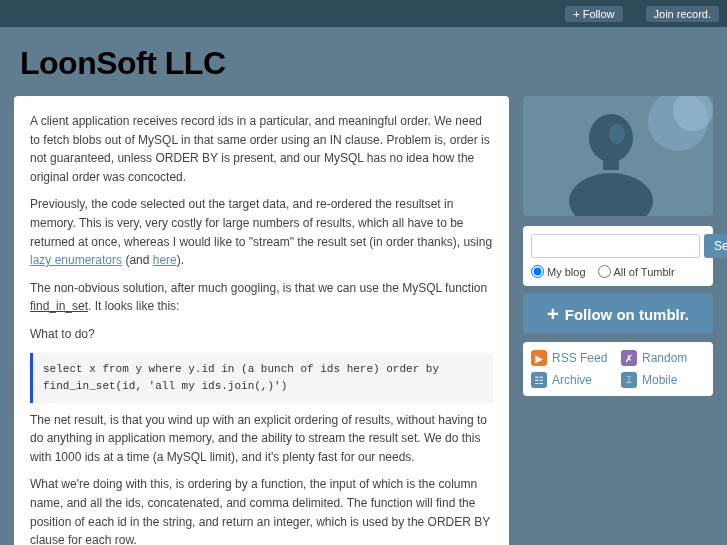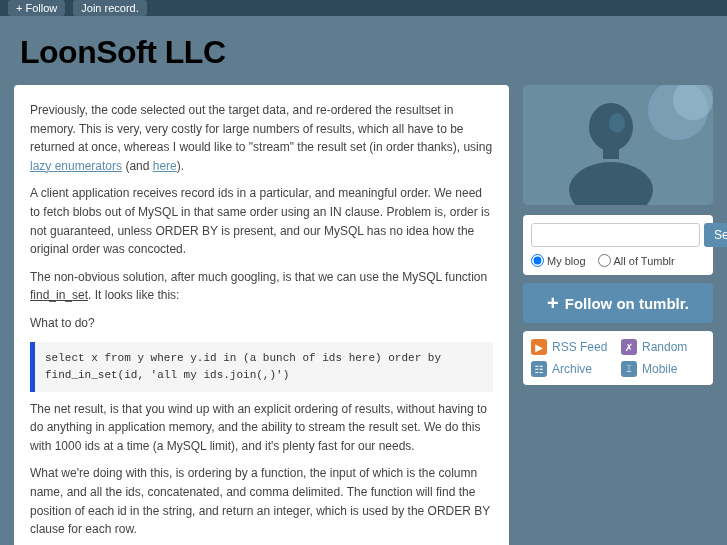--- a/index.html
+++ b/index.html
@@ -8,26 +8,26 @@
       font-size: 13px;
       background-color: #5f7d8e;
       width: 727px;
       min-height: 545px;
       position: relative;
     }
 
     
     .top-bar {
       background-color: #2e4a5a;
-      height: 16px;
-      display: flex;
-      justify-content: flex-start;
+      height: 27px;
+      display: flex;
+      justify-content: flex-end;
       align-items: center;
       padding: 0 8px;
-      gap: 8px;
+      gap: 23px;
     }
     .top-bar-btn {
       background-color: #4a6678;
       color: #fff;
       font-size: 11px;
       border: none;
       border-radius: 3px;
       padding: 2px 8px;
       cursor: pointer;
       display: flex;
@@ -80,21 +80,21 @@
       margin-bottom: 9px;
     }
 
     .post-body a {
       color: #5a8db0;
       text-decoration: underline;
     }
 
     .code-block {
       background-color: #f5f5f5;
-      border-left: 5px solid #1d4ed8;
+      border-left: 3px solid #1d4ed8;
       padding: 8px 10px;
       margin: 8px 0;
       font-family: 'Courier New', monospace;
       font-size: 11px;
       color: #333;
     }
 
     
     .sidebar {
       width: 190px;
@@ -237,22 +237,22 @@
 </div>
 
 <div class="site-title-bar">
   <h1 class="site-title">LoonSoft LLC</h1>
 </div>
 
 <div class="main-container">
 
   <div class="content-area">
     <div class="post-body">
+      <p>A client application receives record ids in a particular, and meaningful order. We need to fetch blobs out of MySQL in that same order using an IN clause. Problem is, order is not guaranteed, unless ORDER BY  is present, and our MySQL has no idea how the original order was concocted.</p>
       <p>Previously, the code selected out the target data, and re-ordered the resultset in memory. This is very, very costly for large numbers of results, which all have to be returned at once, whereas I would like to "stream" the result set (in order thanks), using <a>lazy enumerators</a> (and <a>here</a>).</p>
-      <p>A client application receives record ids in a particular, and meaningful order. We need to fetch blobs out of MySQL in that same order using an IN clause. Problem is, order is not guaranteed, unless ORDER BY  is present, and our MySQL has no idea how the original order was concocted.</p>
       <p>The non-obvious solution, after much googling, is that we can use the MySQL function <u>find_in_set</u>. It looks like this:</p>
       <p>What to do?</p>
       <div class="code-block">select x from y  where y.id in (a bunch of ids here) order by find_in_set(id, 'all my ids.join(,)')</div>
       <p>The net result, is that you wind up with an explicit ordering of results, without having to do anything in application memory, and the ability to stream the result set.  We do this with 1000 ids at a time (a MySQL limit), and it's plenty fast for our needs.</p>
       <p>What we're doing with this, is ordering by a function, the input of which is the column name, and all the ids, concatenated, and comma delimited.  The function will find the position of each id in the string, and return an integer, which is used by the ORDER BY  clause for each row.</p>
     </div>
 
   </div>
 
   <div class="sidebar">

